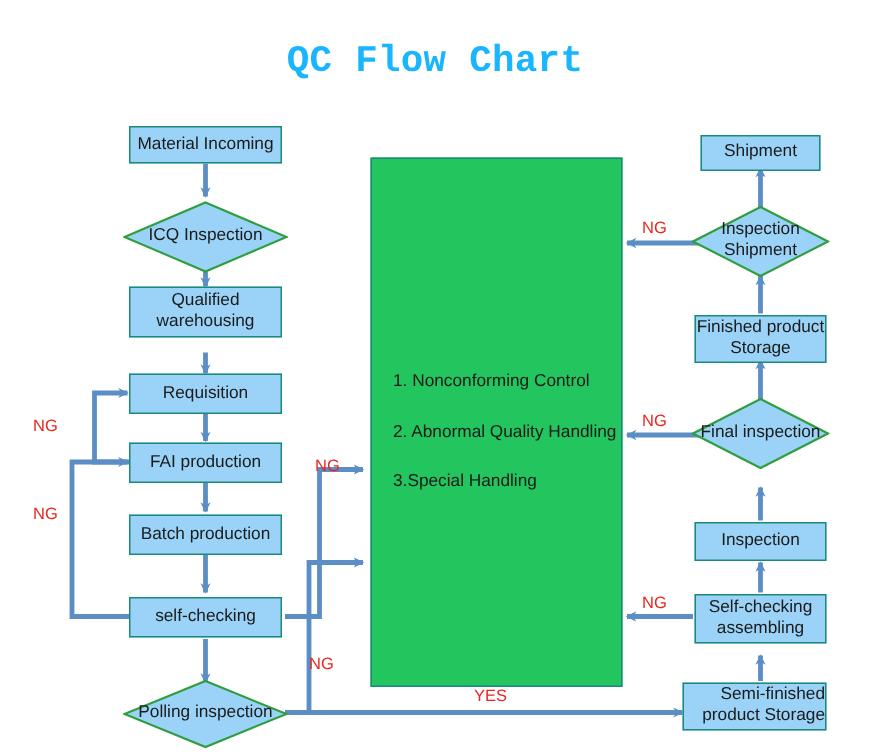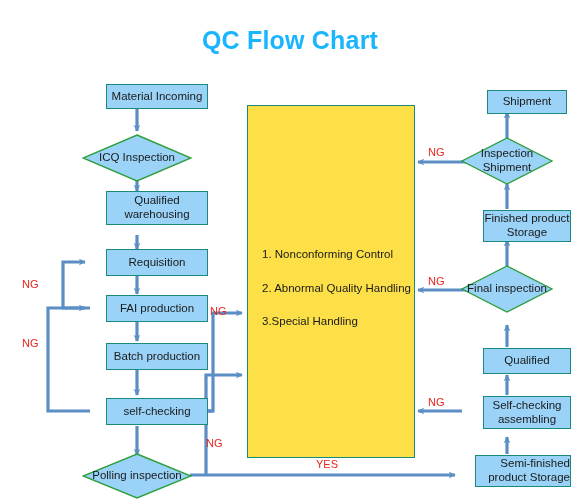--- a/index.html
+++ b/index.html
@@ -20,21 +20,21 @@
   #title {
     position: absolute;
     left: 0;
     top: 26px;
     width: 580px;
     text-align: center;
     font-size: 25px;
     font-weight: bold;
     color: #19b5fe;
     letter-spacing: 0.2px;
-    font-family: Liberation Sans, sans-serif;
+    font-family: Liberation Mono, monospace;
   }
   #svg-layer {
     position: absolute;
     left: 0;
     top: 0;
     width: 580px;
     height: 504px;
   }
   .node {
     position: absolute;
@@ -44,21 +44,20 @@
     justify-content: center;
     text-align: center;
     font-size: 11.5px;
     color: #1a1a1a;
     line-height: 1.18;
     font-family: "Liberation Sans", sans-serif;
   }
   .rect {
     background: #9ad3f7;
     border: 1px solid #1a8a7a;
-    margin-left: 20px;
   }
   .diamond-wrap {
     position: absolute;
   }
   .diamond-wrap .dlabel {
     position: absolute;
     left: 0;
     top: 0;
     width: 100%;
     height: 100%;
@@ -67,21 +66,21 @@
     justify-content: center;
     text-align: center;
     font-size: 11.5px;
     color: #1a1a1a;
     line-height: 1.18;
     font-family: "Liberation Sans", sans-serif;
     pointer-events: none;
   }
   .bigbox {
     position: absolute;
-    background: #fde047;
+    background: #22c55e;
     border: 1px solid #1a8a7a;
     box-sizing: border-box;
   }
   .bigbox .line {
     position: absolute;
     left: 14px;
     font-size: 11.5px;
     color: #1a1a1a;
     white-space: nowrap;
     font-family: "Liberation Sans", sans-serif;
@@ -202,21 +201,21 @@
   </div>
 
   <div class="diamond-wrap" style="left:461px; top:265px; width:92px; height:48px;">
     <svg width="92" height="48" viewBox="0 0 92 48">
       <polygon points="46,1 91,24 46,47 1,24" fill="#9ad3f7" stroke="#2e9e3e" stroke-width="1.4"></polygon>
     </svg>
     <div class="dlabel">Final inspection</div>
   </div>
 
   <div class="node rect" style="left:463px; top:348px; width:88px; height:26px;">
-    <span>Qualified</span>
+    <span>Inspection</span>
   </div>
 
   <div class="node rect" style="left:463px; top:396px; width:88px; height:33px;">
     <span>Self-checking assembling</span>
   </div>
 
   <div class="node rect" style="left:455px; top:455px; width:96px; height:32px;text-align:right;">
     <span>Semi-finished product Storage</span>
   </div>
 

